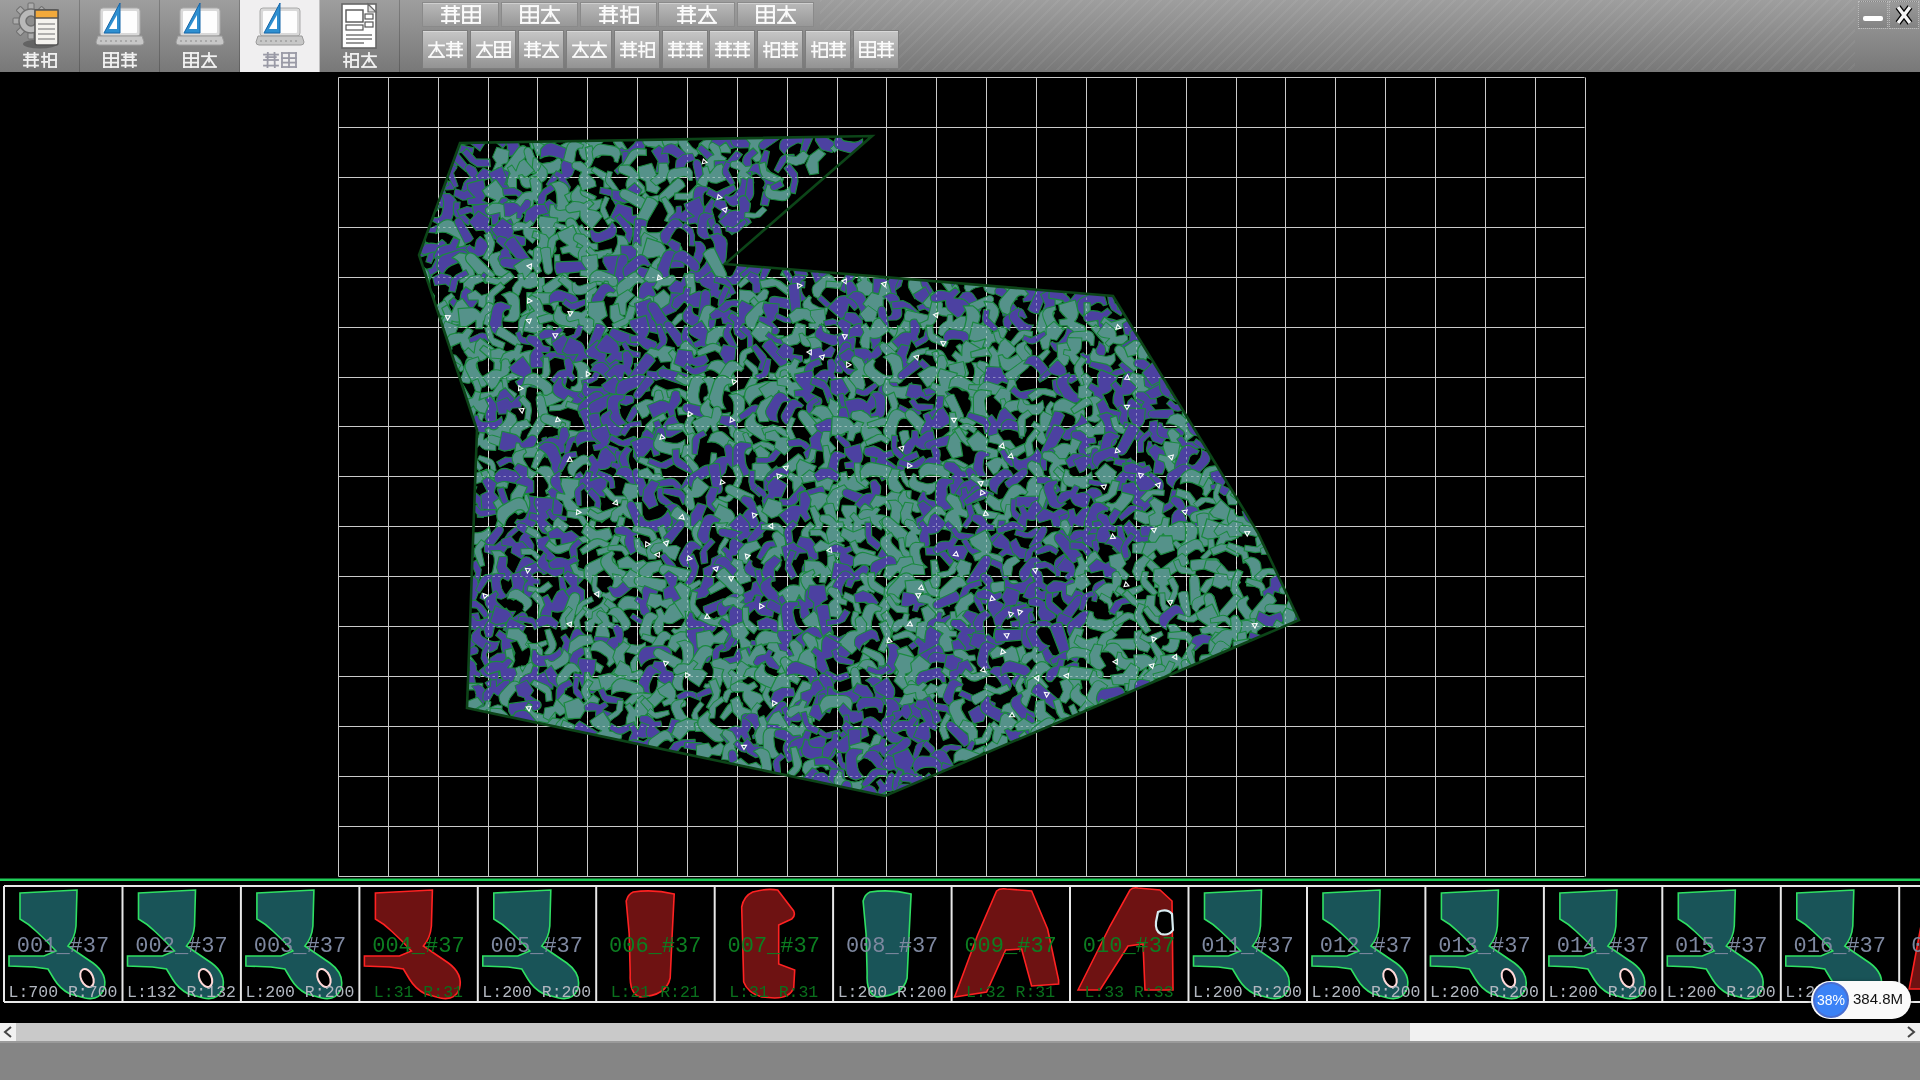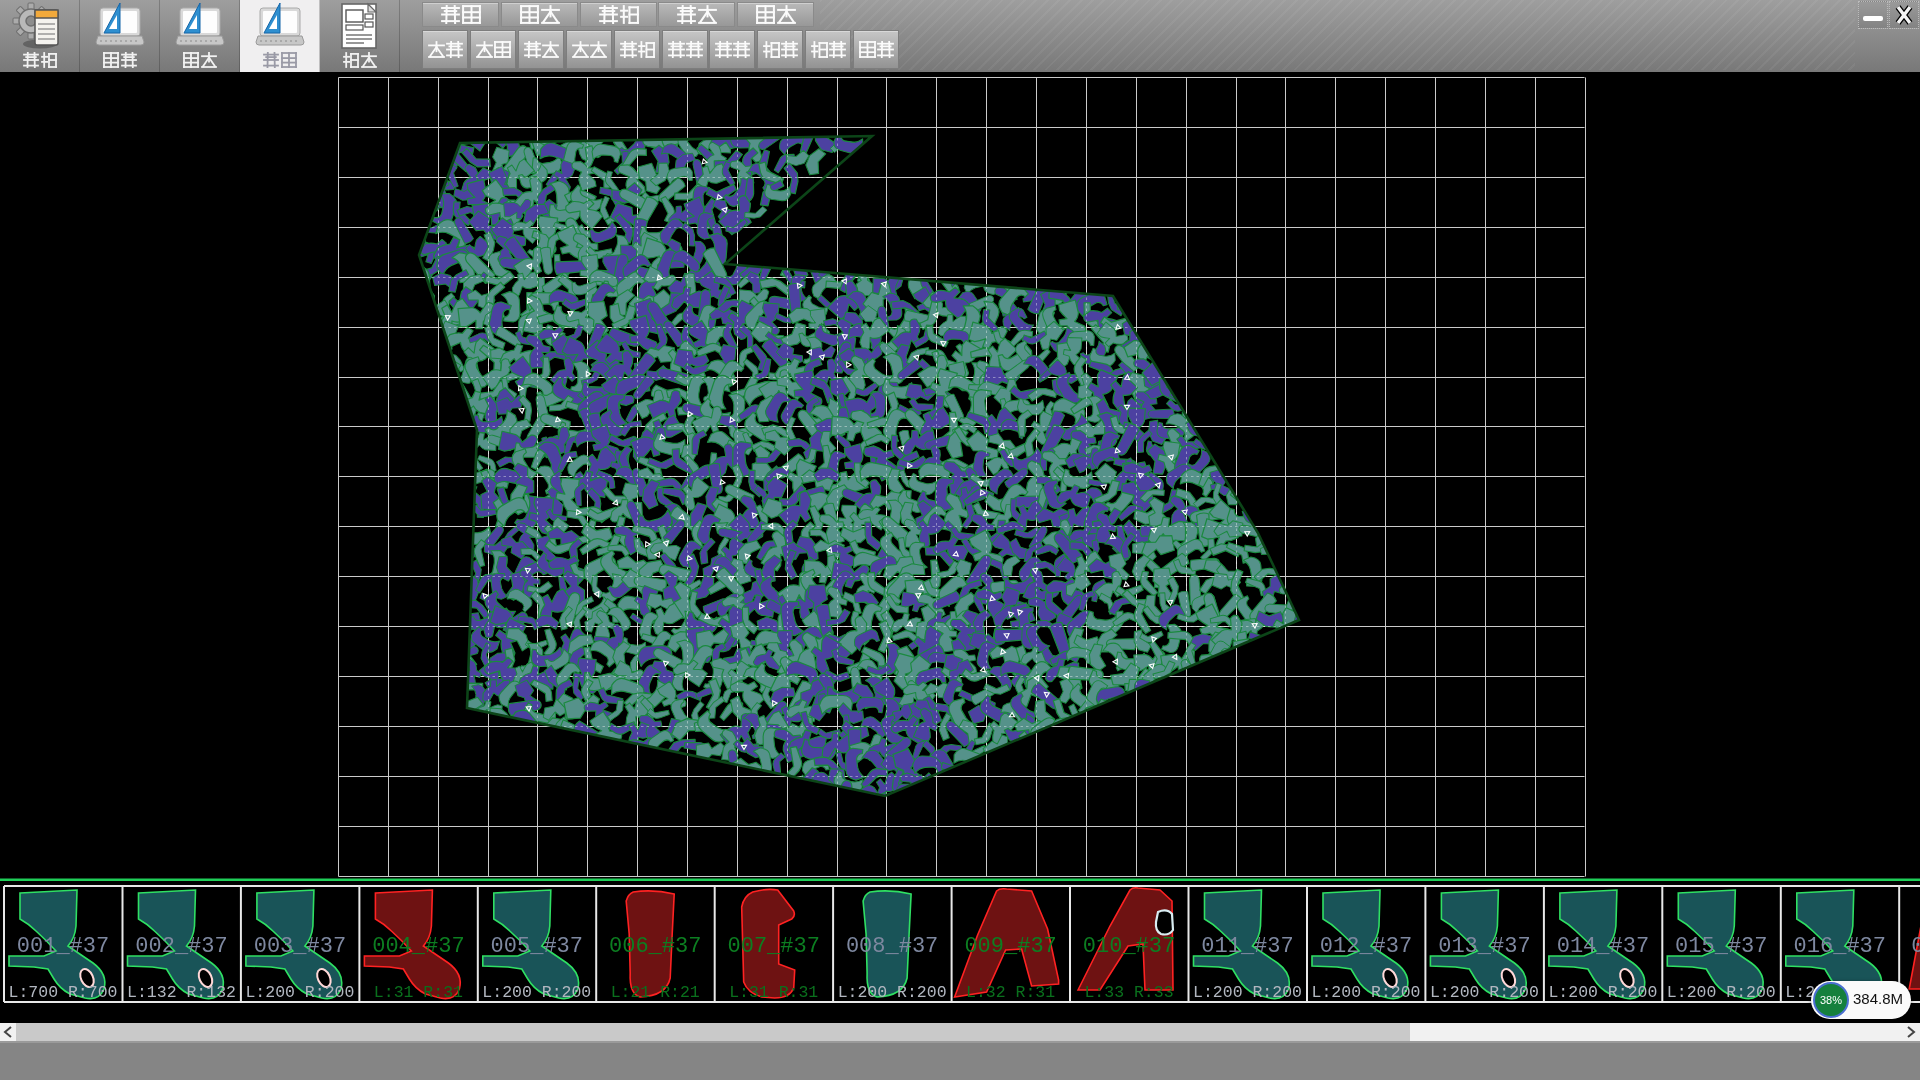--- a/index.html
+++ b/index.html
@@ -2424,14 +2424,14 @@
 </div>
 <div style="position:absolute;left:1889px;top:1px;width:30px;height:28px;background:linear-gradient(#9a9a9a,#838383);border:1px dotted #bbb">
 <svg width="28" height="26" viewBox="0 0 28 26">
         <path d="M8 5 L20 21 M20 5 L8 21" stroke="#000" stroke-width="6" stroke-linecap="butt"></path>
         <path d="M8 5 L20 21 M20 5 L8 21" stroke="#f5f5f5" stroke-width="3.4" stroke-linecap="butt"></path>
       </svg>
 </div>
 </div>
 
 <div style="position:absolute;left:1811px;top:981px;width:100px;height:38px;background:#fafafa;border-radius:19px;box-shadow:0 1px 4px rgba(0,0,0,0.4)">
-<div style="position:absolute;left:2px;top:1px;width:36px;height:36px;border-radius:50%;background:#15803d;border:2px solid #4a6fd0;color:#fff;font-size:11px;display:flex;align-items:center;justify-content:center">38%</div>
+<div style="position:absolute;left:2px;top:1px;width:36px;height:36px;border-radius:50%;background:#3b82f6;border:2px solid #4a6fd0;color:#fff;font-size:14px;display:flex;align-items:center;justify-content:center">38%</div>
 <div style="position:absolute;left:42px;top:0;height:35px;display:flex;align-items:center;color:#111;font-size:15px">384.8M</div>
 </div>
 </body></html>

